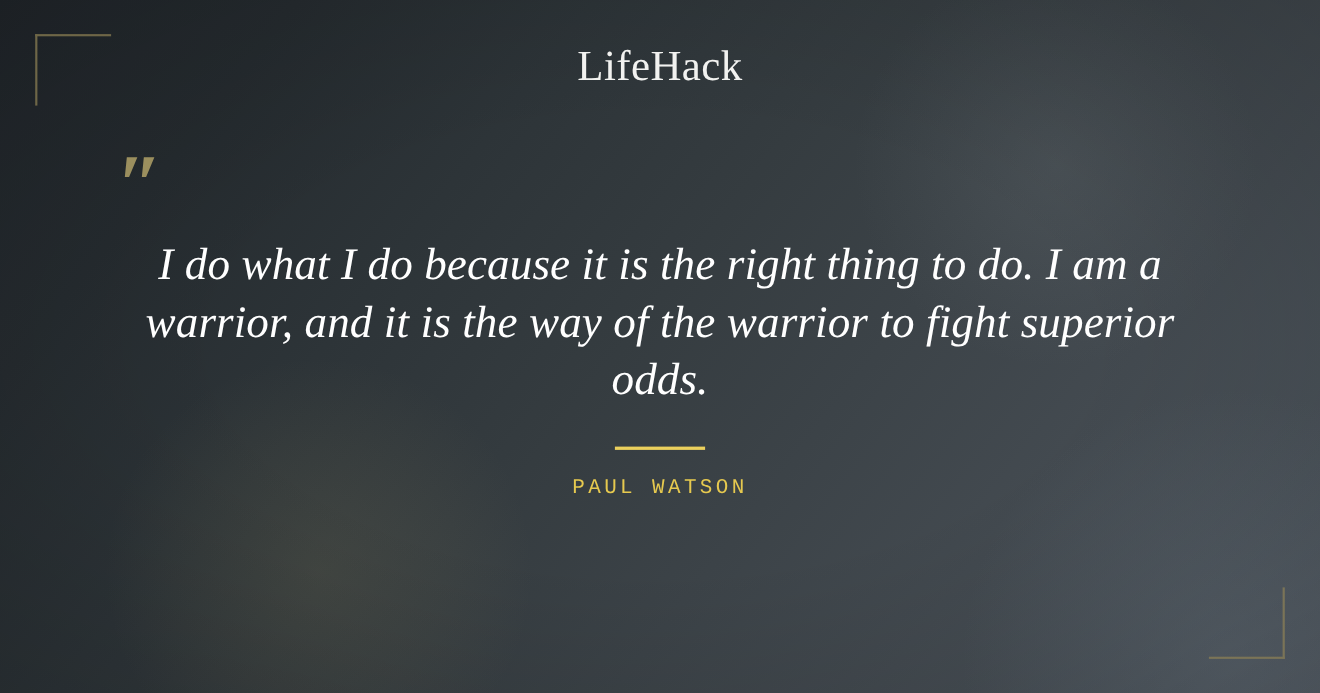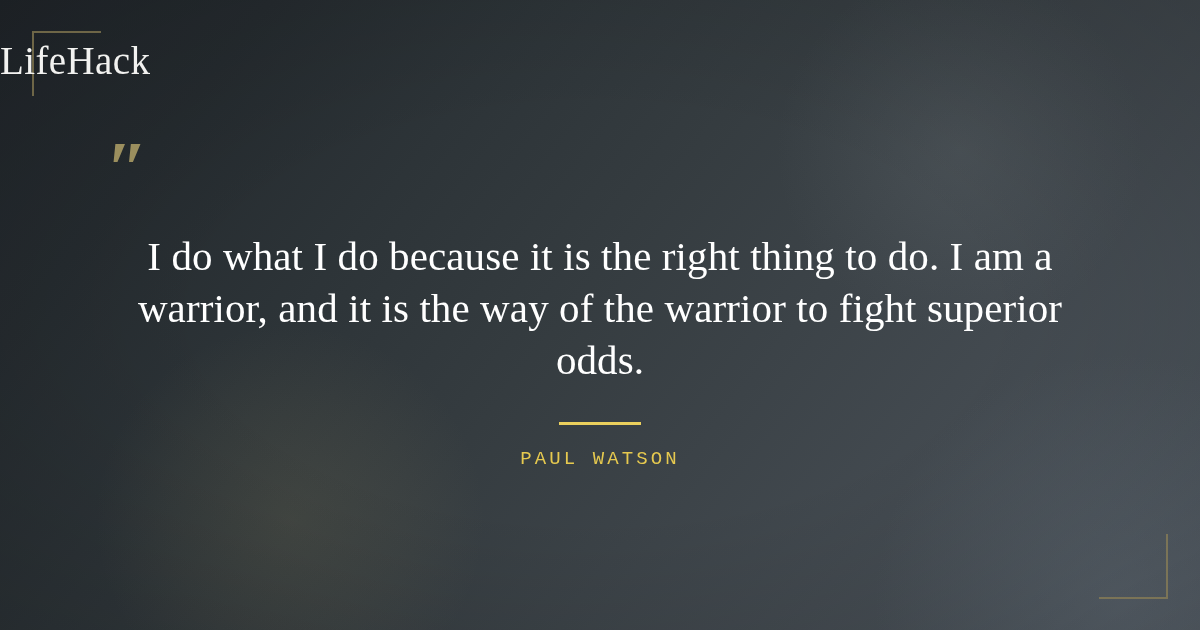--- a/index.html
+++ b/index.html
@@ -61,21 +61,21 @@
     border-right: 2px solid #7b7457;
     border-bottom: 2px solid #7b7457;
   }
 
   
   .brand {
     position: absolute;
     top: 38px;
     left: 0;
     width: 100%;
-    text-align: left;
+    text-align: center;
     font-family: "Liberation Serif", "DejaVu Serif", serif;
     font-size: 39px;
     line-height: 46px;
     letter-spacing: 0.4px;
     color: #f2f2f0;
   }
 
   
   .quote-block {
     position: absolute;
@@ -93,23 +93,24 @@
     font-family: "Liberation Serif", "DejaVu Serif", serif;
     font-style: italic;
     font-weight: 700;
     font-size: 76px;
     line-height: 60px;
     color: #9b8f5e;
     user-select: none;
   }
 
   .quote-text {
-    margin: 16px;
+    margin: 0;
     padding: 76px 0 0 0;
     font-family: "Liberation Serif", "DejaVu Serif", serif;
+    font-style: italic;
     font-size: 41px;
     line-height: 52px;
     color: #ffffff;
     letter-spacing: 0.1px;
     text-rendering: optimizeLegibility;
   }
 
   .divider {
     width: 82px;
     height: 3px;

